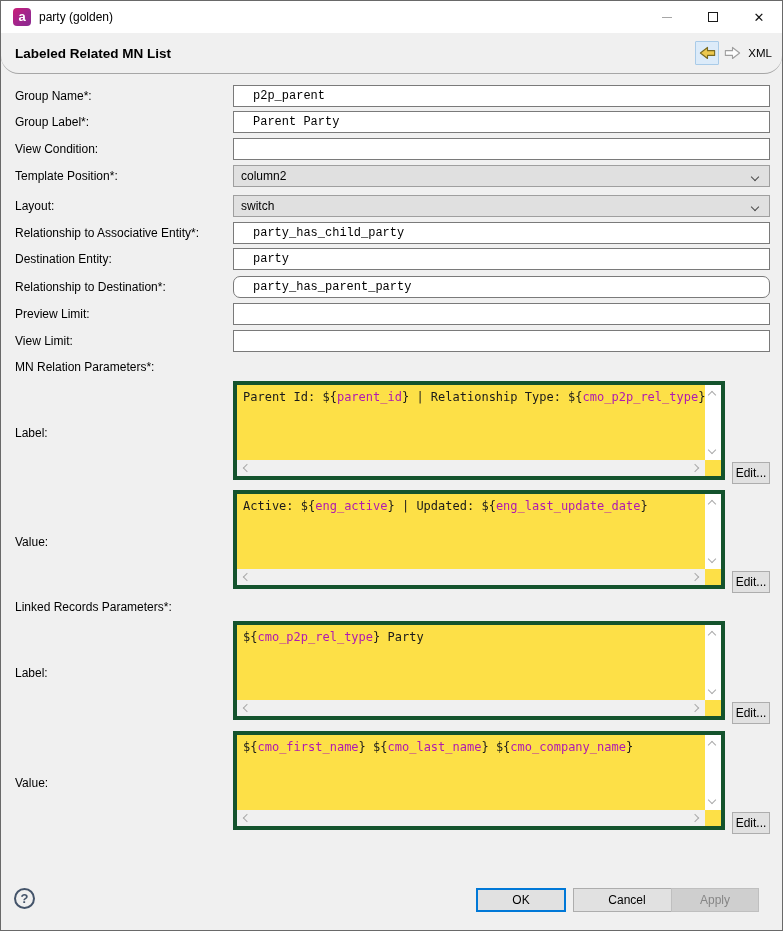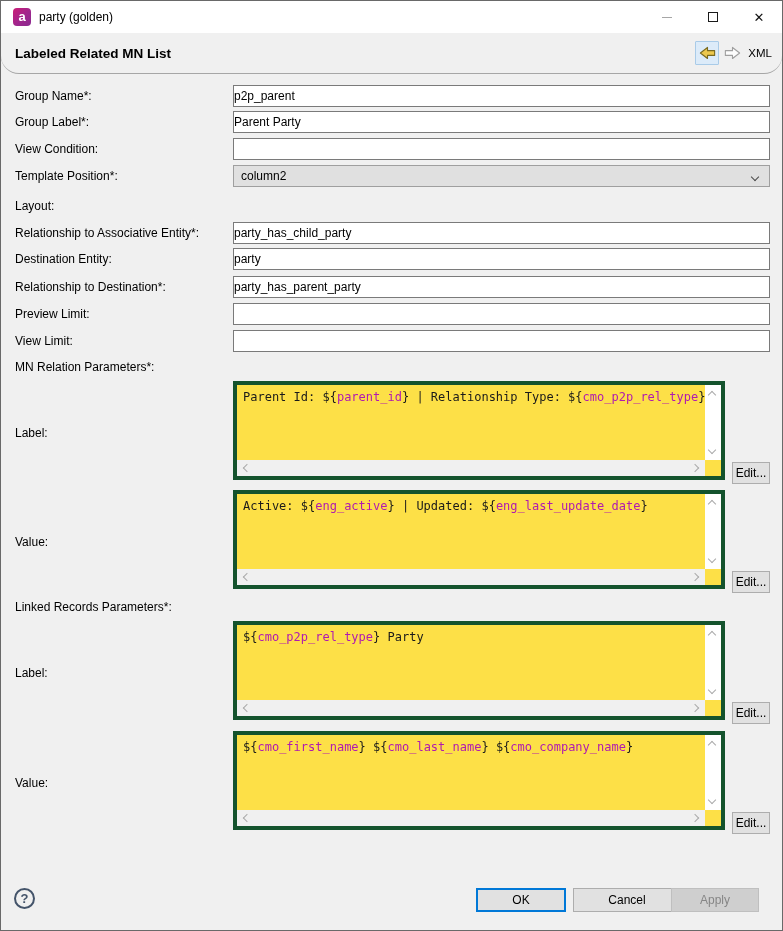--- a/index.html
+++ b/index.html
@@ -28,22 +28,22 @@
   .header-title { margin-left:14px; font-size:13.5px; font-weight:bold; color:#000; }
   .header-nav { position:absolute; right:10px; top:0; height:40px; display:flex; align-items:center; gap:1px; }
   .nav-btn { width:24px; height:24px; display:flex; align-items:center; justify-content:center; }
   .nav-btn.hl { background:#dcebf9; border:1px solid #a9cbe8; border-radius:1px; }
   .xml-link { font-size:11.5px; color:#000; margin-left:3px; }
 
   
   .flabel { position:absolute; left:14px; height:22px; line-height:22px; font-size:12px; color:#000; white-space:nowrap; }
   .slabel { position:absolute; left:14px; height:16px; line-height:16px; font-size:12px; color:#000; white-space:nowrap; }
   input.tfield { position:absolute; left:232px; width:537px; height:22px; border:1px solid #7a7a7a;
-                 background:#fff; font-family:Liberation Sans, sans-serif; font-size:12px;
-                 padding:0 0; color:#000; outline:none; }
+                 background:#fff; font-family:Liberation Mono, monospace; font-size:12px;
+                 padding:0 19px; color:#000; outline:none; }
   .combo { position:absolute; left:232px; width:537px; height:22px; background:#e0e0e0;
            border:1px solid #9f9f9f; font-size:12px; color:#000; line-height:20px; padding-left:7px; }
   .combo .chev { position:absolute; right:11px; top:8px; }
 
   .chev { display:inline-block; width:6px; height:6px;
           border-left:1px solid #4a4a4a; border-top:1px solid #4a4a4a; }
   .chev.up    { transform:rotate(45deg); }
   .chev.down  { transform:rotate(225deg); }
   .chev.left  { transform:rotate(-45deg); }
   .chev.right { transform:rotate(135deg); }
@@ -121,29 +121,33 @@
   <div class="flabel" style="top:137px">View Condition:</div>
   <input class="tfield" style="top: 137px;" value="">
 
   <div class="flabel" style="top:164px">Template Position*:</div>
   <div class="combo" style="top:164px">
     <span>column2</span>
     <span class="chev down"></span>
   </div>
 
   <div class="flabel" style="top:194px">Layout:</div>
+  <div class="combo" style="top:194px">
+    <span>switch</span>
+    <span class="chev down"></span>
+  </div>
 
   <div class="flabel" style="top:221px">Relationship to Associative Entity*:</div>
   <input class="tfield" style="top: 221px;" value="party_has_child_party">
 
   <div class="flabel" style="top:247px">Destination Entity:</div>
   <input class="tfield" style="top: 247px;" value="party">
 
   <div class="flabel" style="top:275px">Relationship to Destination*:</div>
-  <input class="tfield" style="top: 275px;" value="party_has_parent_party">
+  <input class="tfield" style="top: 275px; border-radius: 7px;" value="party_has_parent_party">
 
   <div class="flabel" style="top:302px">Preview Limit:</div>
   <input class="tfield" style="top: 302px;" value="">
 
   <div class="flabel" style="top:329px">View Limit:</div>
   <input class="tfield" style="top: 329px;" value="">
 
   <div class="slabel" style="top:358px">MN Relation Parameters*:</div>
 
   <div class="flabel" style="top:421px">Label:</div>

